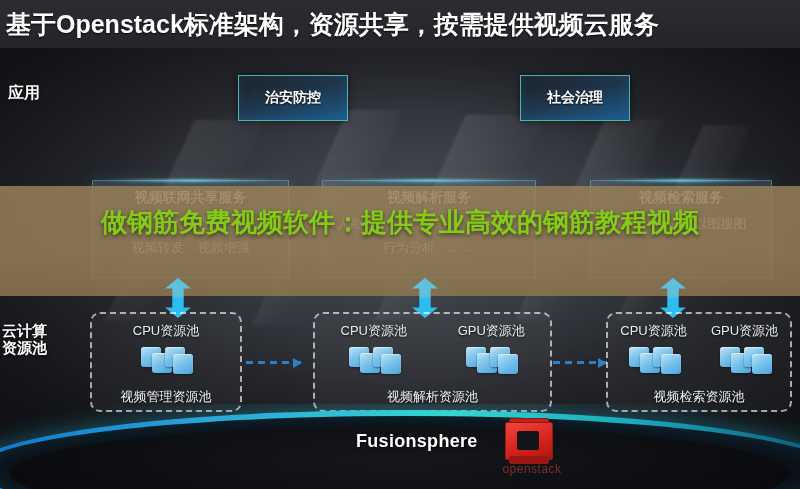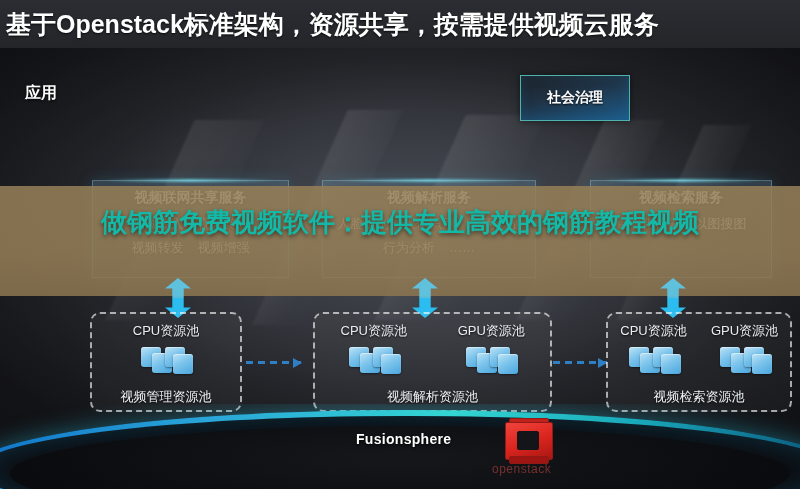--- a/index.html
+++ b/index.html
@@ -39,21 +39,21 @@
   .title-text{
     font-size:25px;font-weight:bold;color:#ffffff;
     letter-spacing:0px;white-space:nowrap;
     padding-left:6px;
     text-shadow:0 1px 2px rgba(0,0,0,.8);
   }
 
   
   .side-label{
     position:absolute;color:#ffffff;font-weight:bold;
-    text-align:center;line-height:1.15;
+    text-align:left;line-height:1.15;
     text-shadow:0 1px 3px rgba(0,0,0,.9);
   }
   #label-app{left:8px;top:84px;width:66px;font-size:16px;}
   #label-platform{left:4px;top:202px;width:64px;font-size:15px;color:#e8d9b5;}
   #label-cloud{left:2px;top:322px;width:70px;font-size:15px;}
 
   
   .app-row{position:absolute;left:92px;top:75px;width:700px;height:46px;}
   .app-box{
     position:absolute;top:0;height:44px;
@@ -164,46 +164,46 @@
       linear-gradient(#0b0c0f,#0b0c0f) padding-box,
       linear-gradient(92deg,#0f72c8 0%,#2aa7d8 28%,#33d6d2 55%,#19a9bb 76%,#0a4f76 100%) border-box;
     box-shadow:0 0 24px rgba(40,185,215,.45), inset 0 0 30px rgba(20,120,170,.35);
   }
   .base-inner{
     position:absolute;left:10px;top:22px;width:780px;height:95px;border-radius:50%;
     background:radial-gradient(ellipse at 50% 35%,#15171b 0%,#0a0b0e 70%);
   }
   .fs-label{
     position:absolute;left:356px;top:27px;
-    color:#ffffff;font-size:14px;font-weight:bold;letter-spacing:.3px;
+    color:#ffffff;font-size:18px;font-weight:bold;letter-spacing:.3px;
     text-shadow:0 1px 3px rgba(0,0,0,.9);
   }
   .os-logo{position:absolute;left:505px;top:14px;width:46px;height:44px;}
   .os-logo .blk{
     position:absolute;background:#e8302a;border:1px solid #8f1a16;border-radius:2px;
   }
   .os-logo .outer{left:0;top:4px;width:46px;height:36px;
     background:linear-gradient(160deg,#f0443c 0%,#d9241e 55%,#a81713 100%);}
   .os-logo .hole{left:12px;top:13px;width:20px;height:17px;background:#141518;border-color:#141518;}
   .os-logo .nub1{left:4px;top:0px;width:38px;height:7px;background:#c2201a;}
   .os-logo .nub2{left:4px;top:38px;width:38px;height:6px;background:#9e1511;}
   .os-text{
-    position:absolute;left:492px;top:58px;width:80px;
+    position:absolute;left:492px;top:58px;width:80px;text-align:center;
     color:#b5423c;font-size:12px;letter-spacing:.5px;opacity:.62;
   }
 
   
   .tan-band{
     position:absolute;left:0;top:186px;width:800px;height:110px;
     background:linear-gradient(180deg,rgba(150,127,87,.86) 0%,rgba(147,124,85,.88) 60%,rgba(140,118,81,.86) 100%);
     mix-blend-mode:normal;
   }
   .overlay-text{
     position:absolute;left:0;top:202px;width:800px;
-    text-align:center;color:#14b8a6;font-weight:bold;font-size:26px;line-height:40px;
+    text-align:center;color:#84cc16;font-weight:bold;font-size:26px;line-height:40px;
     padding:0 30px;box-sizing:border-box;
     text-shadow:0 2px 4px rgba(0,0,0,.55);
   }
 </style>
 </head>
 <body>
 
 <div id="stage">
 
   <div class="bg-base"></div>
@@ -214,20 +214,23 @@
   <div class="bg-streak" style="left:660px;top:125px;width:48px;height:195px;"></div>
   <div class="bg-dark-vig"></div>
 
   <div class="titlebar">
     <div class="title-text">基于Openstack标准架构，资源共享，按需提供视频云服务</div>
   </div>
 
   <div class="side-label" id="label-app">应用</div>
 
   <div class="app-row">
+    <div class="app-box" style="left:146px;width:108px;">
+      <span>治安防控</span>
+    </div>
     <div class="app-box" style="left:428px;width:108px;">
       <span>社会治理</span>
     </div>
   </div>
 
   <div class="svc-panel" style="left:92px;top:180px;width:195px;height:96px;">
     <div class="svc-glowtop"></div>
     <div class="svc-title">视频联网共享服务</div>
     <div class="svc-items">
       <span>视频接入</span>
@@ -269,20 +272,24 @@
   </div>
   <div class="vert-arrow" style="left:412px;top:278px;">
     <div class="up"></div>
     <div class="down"></div>
   </div>
   <div class="vert-arrow" style="left:660px;top:278px;">
     <div class="up"></div>
     <div class="down"></div>
   </div>
 
+  <div class="side-label" id="label-cloud">
+    <div>云计算</div>
+    <div>资源池</div>
+  </div>
 
   <div class="hconn" style="left:246px;top:358px;width:56px;">
     <div class="seg"></div>
     <div class="head"></div>
   </div>
   <div class="hconn" style="left:553px;top:358px;width:54px;">
     <div class="seg"></div>
     <div class="head"></div>
   </div>
 

